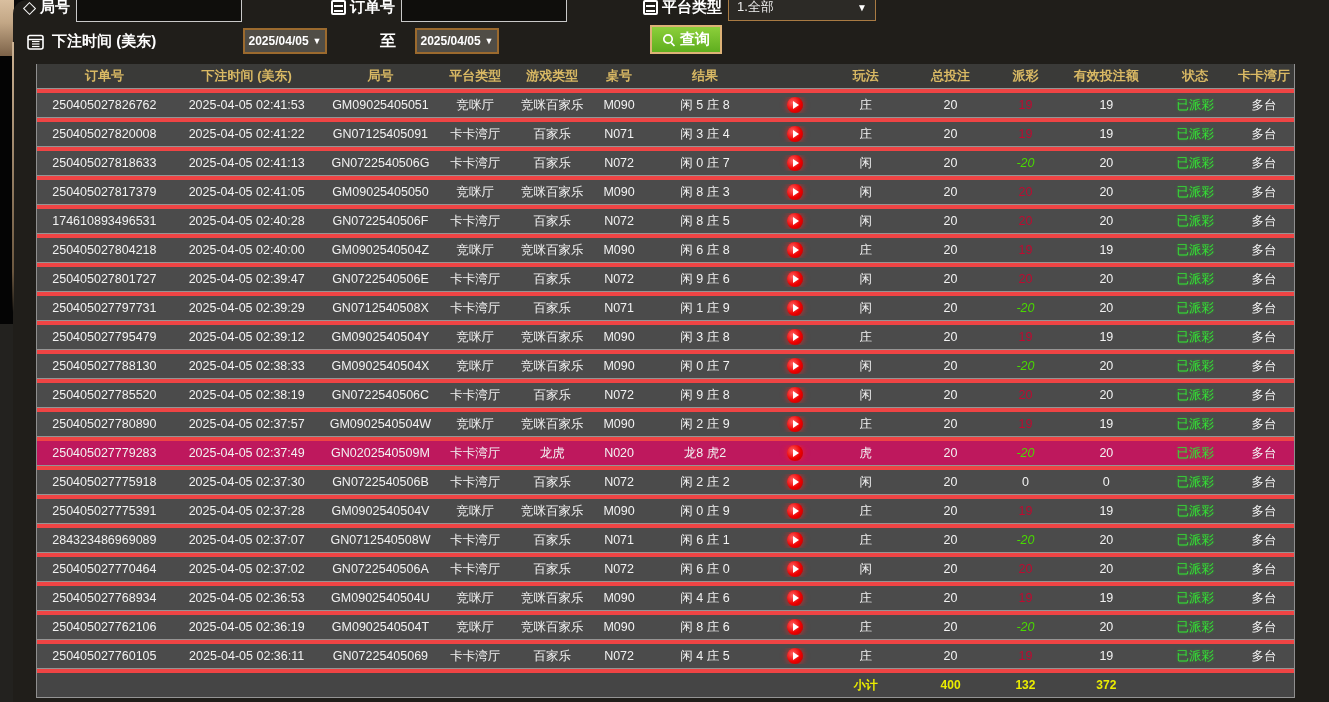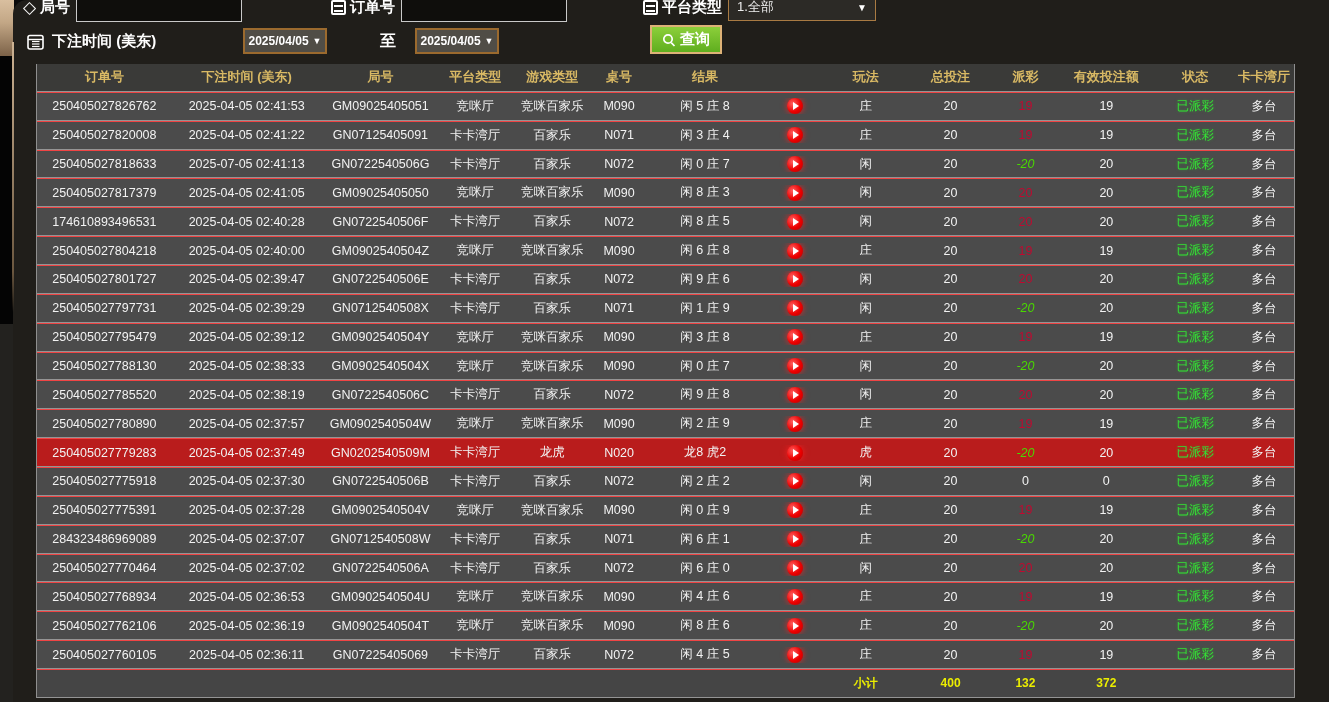--- a/index.html
+++ b/index.html
@@ -44,24 +44,24 @@
   .search-btn { position:absolute; left:627px; top:1px; height:29px; padding:12px 10px;
                 background:linear-gradient(180deg,#8ccf3a,#5fae1f); border:2px solid #ddb277;
                 color:#fff; font-weight:bold; font-size:15px; display:inline-flex;
                 align-items:center; gap:4px; cursor:pointer; }
 
   
   .table { position:absolute; left:23px; top:64px; width:1259px; height:634px;
            display:flex; flex-direction:column; background:#262626;
            border-left:1px solid #8f8f8f; border-right:1px solid #8f8f8f; }
   .tr { flex:1; display:flex; align-items:center; min-height:0;
-        background:#4b4b4b; border-bottom:1px solid #949494; border-top:1px solid #ef4444; }
+        background:#4b4b4b; border-bottom:1px solid #949494; border-top:4px solid #ef4444; }
   .tr.head { background:#3a3a38; border-top:none; }
   .tr.head .td { color:#d9b964; font-weight:bold; font-size:13px; }
-  .tr.hl { background:#b91c1c; }
+  .tr.hl { background:#be185d; }
   .tr.total { background:#454545; }
   .tr.total .td { color:#ebed00; font-weight:bold; font-size:12px; }
   .td { color:#f2f2f2; font-size:12.5px; text-align:center; white-space:nowrap;
         overflow:hidden; }
   .c1{width:135px}.c2{width:150px}.c3{width:118px}.c4{width:72px}.c5{width:82px}
   .c6{width:52px}.c7{width:120px}.c8{width:60px;display:flex;justify-content:center}
   .c9{width:82px}.c10{width:88px}.c11{width:62px}.c12{width:100px}.c13{width:78px}.c14{width:60px}
   .spacer-left{width:789px}
 
   .win  { color:#bf0a30; }
@@ -182,21 +182,21 @@
               <span class="play-btn"></span>
             </div>
     <div class="td c9">庄</div>
     <div class="td c10">20</div>
     <div class="td c11 win">19</div>
     <div class="td c12">19</div>
     <div class="td c13 status-paid">已派彩</div>
     <div class="td c14">多台</div>
   </div><div class="tr">
     <div class="td c1">250405027818633</div>
-    <div class="td c2">2025-07-05 02:41:13</div>
+    <div class="td c2">2025-04-05 02:41:13</div>
     <div class="td c3">GN0722540506G</div>
     <div class="td c4">卡卡湾厅</div>
     <div class="td c5">百家乐</div>
     <div class="td c6">N072</div>
     <div class="td c7">闲 0 庄 7</div>
     <div class="td c8">
               <span class="play-btn"></span>
             </div>
     <div class="td c9">闲</div>
     <div class="td c10">20</div>

